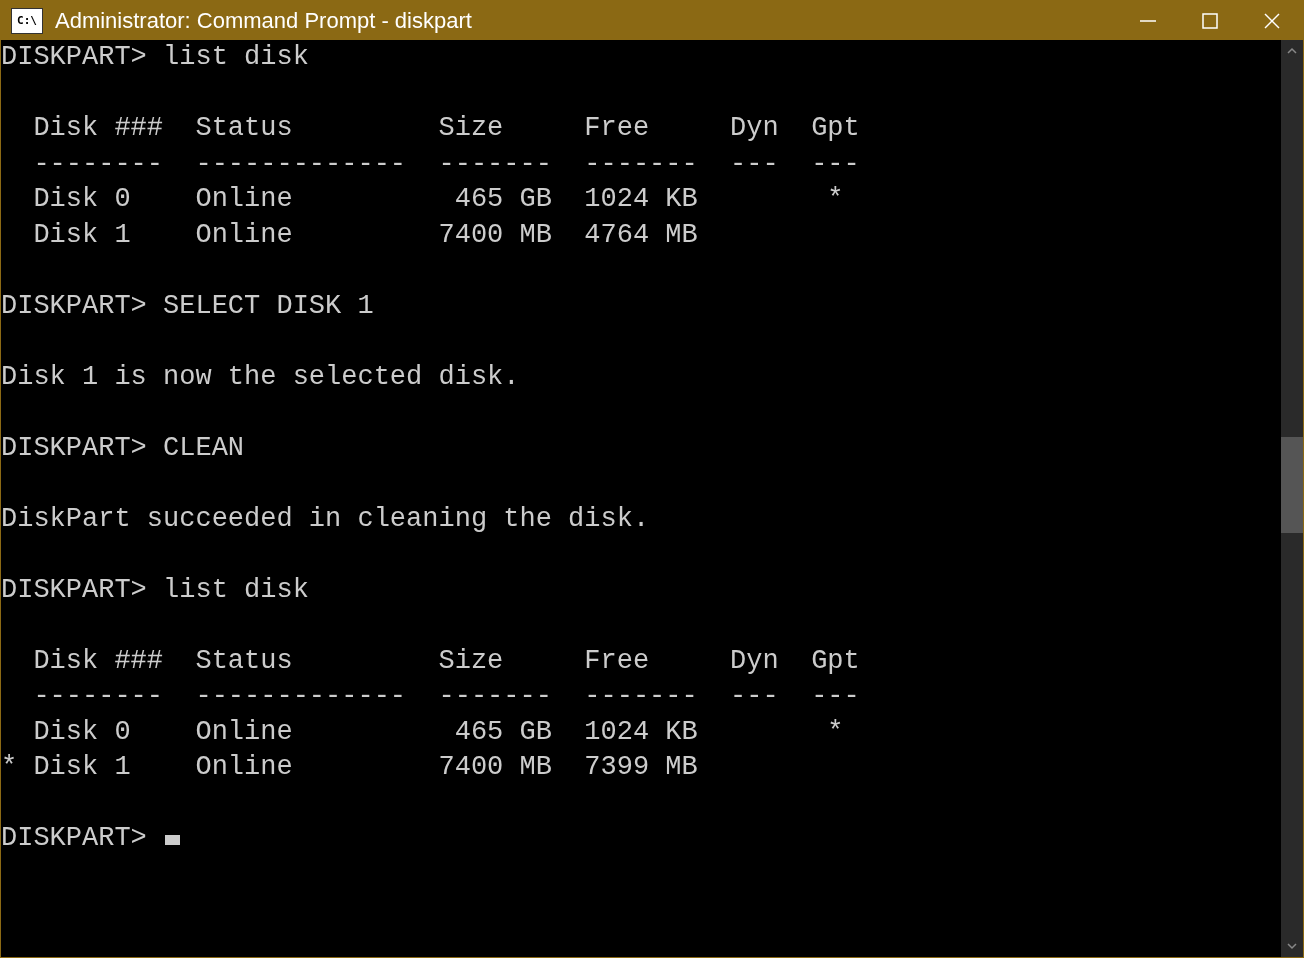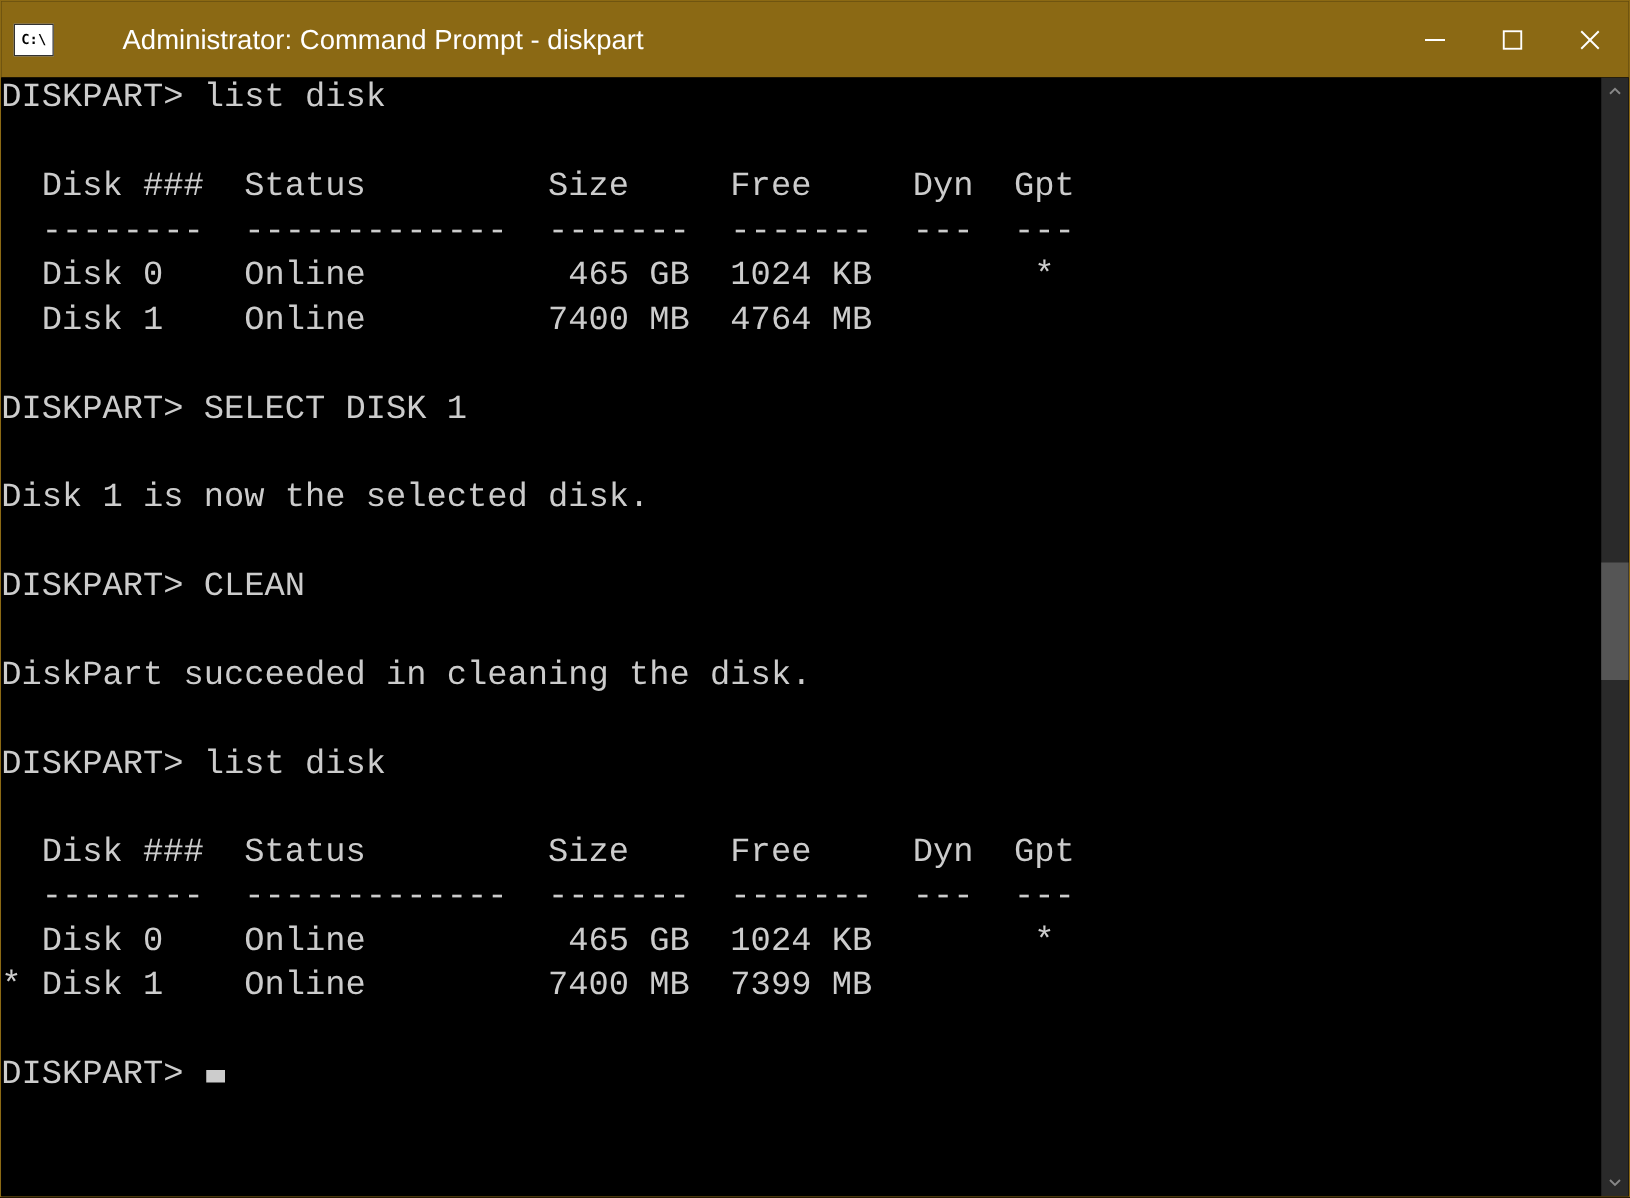--- a/index.html
+++ b/index.html
@@ -15,29 +15,28 @@
       background: #000;
     }
     .window {
       width: 100%;
       height: 100%;
       display: flex;
       flex-direction: column;
       border: 1px solid #8b6914;
     }
     .titlebar {
-      height: 61px;
+      height: 39px;
       background: #8b6914;
       display: flex;
       align-items: center;
       color: #fff;
       font-family: 'Segoe UI', Arial, sans-serif;
       font-size: 22px;
       flex-shrink: 0;
-      gap: 43px;
     }
     .titlebar-icon {
       width: 32px;
       height: 26px;
       margin-left: 10px;
       margin-right: 12px;
       background: #fff;
       border: 1px solid #333;
       position: relative;
       display: flex;

